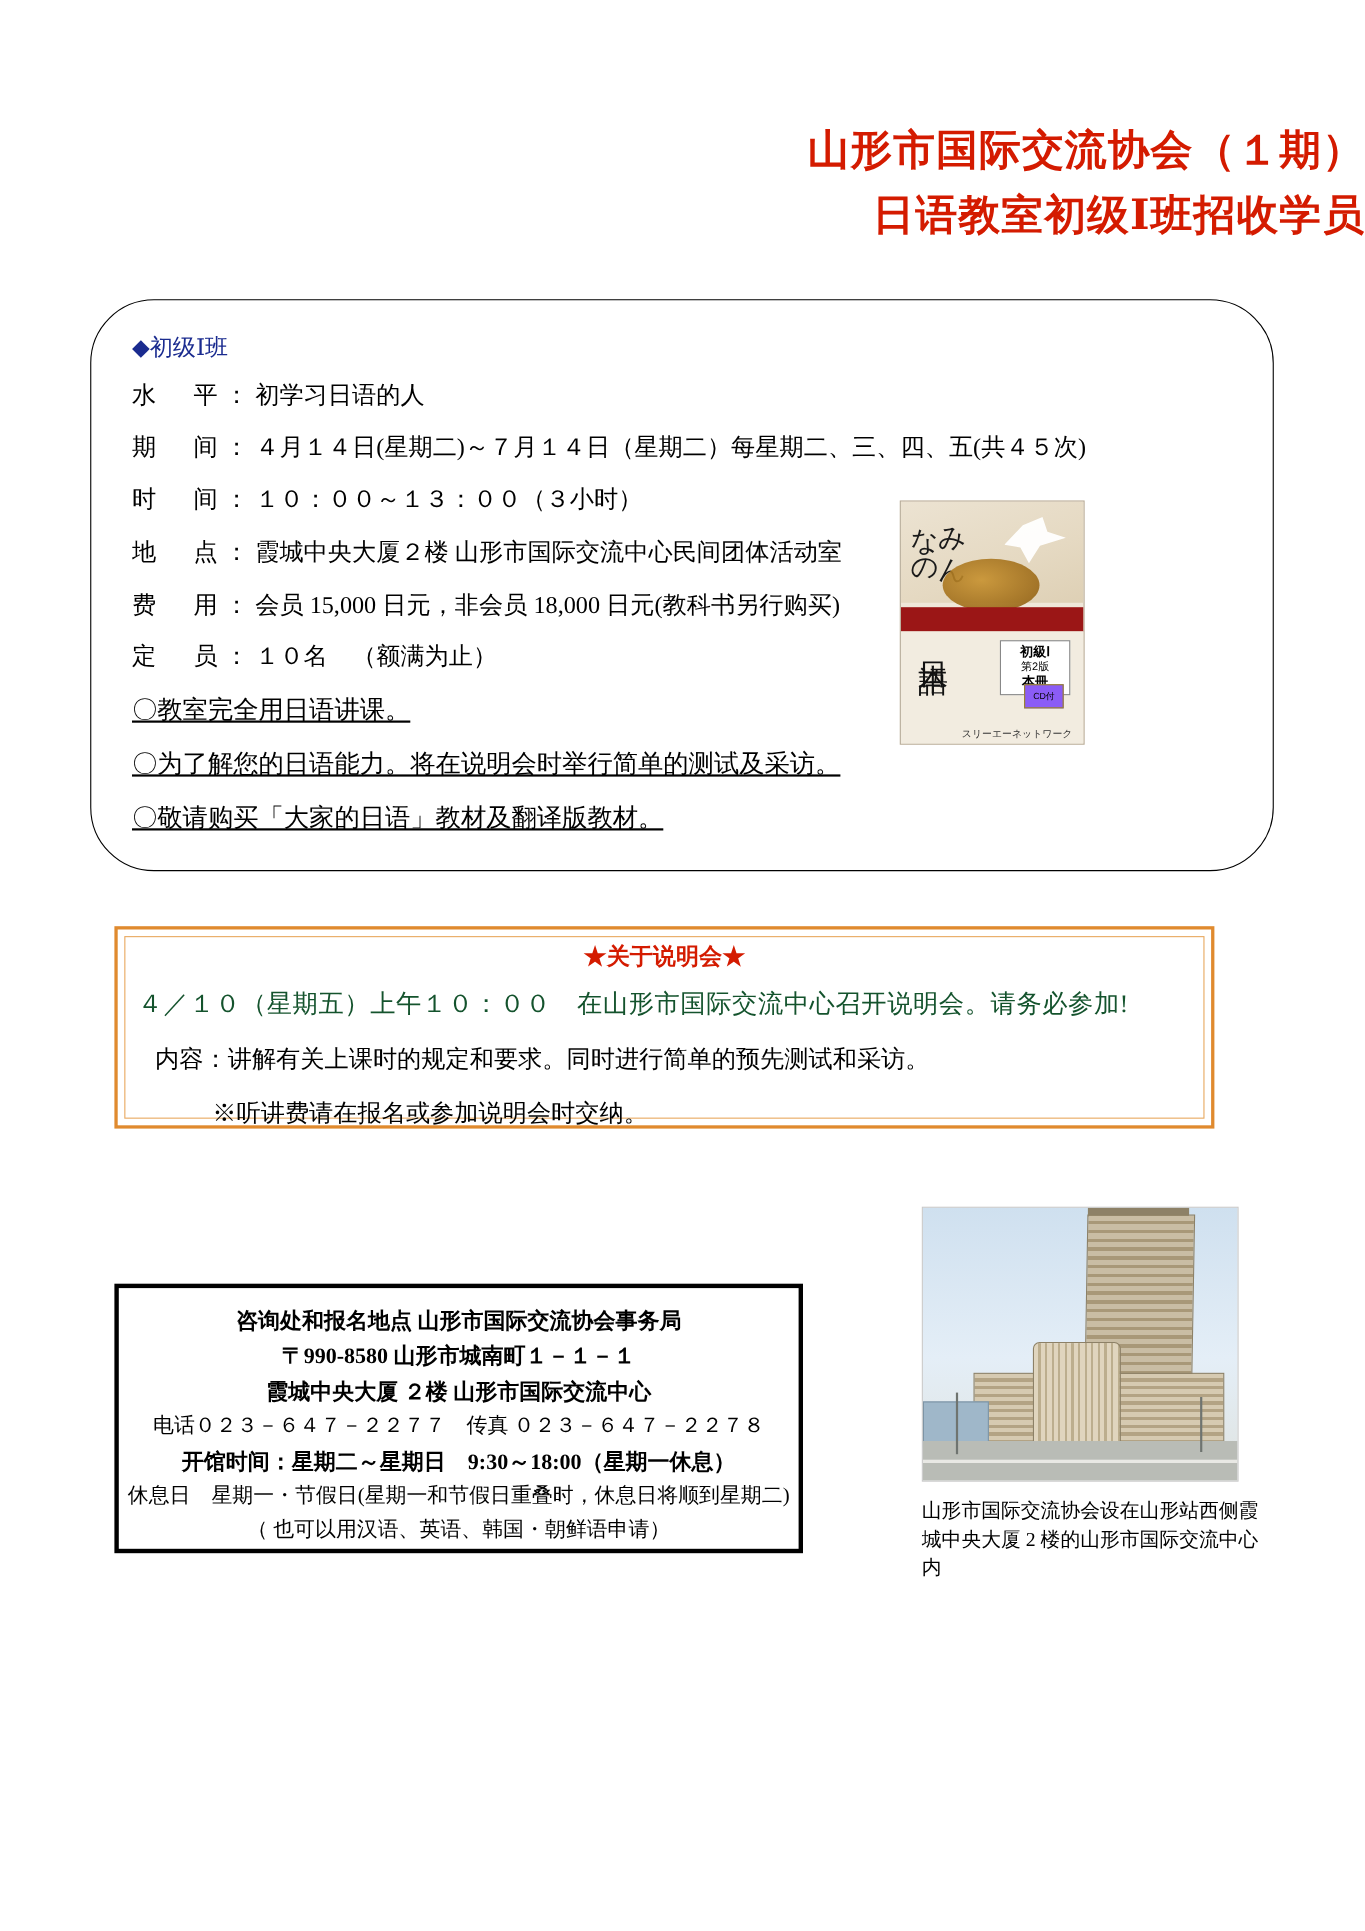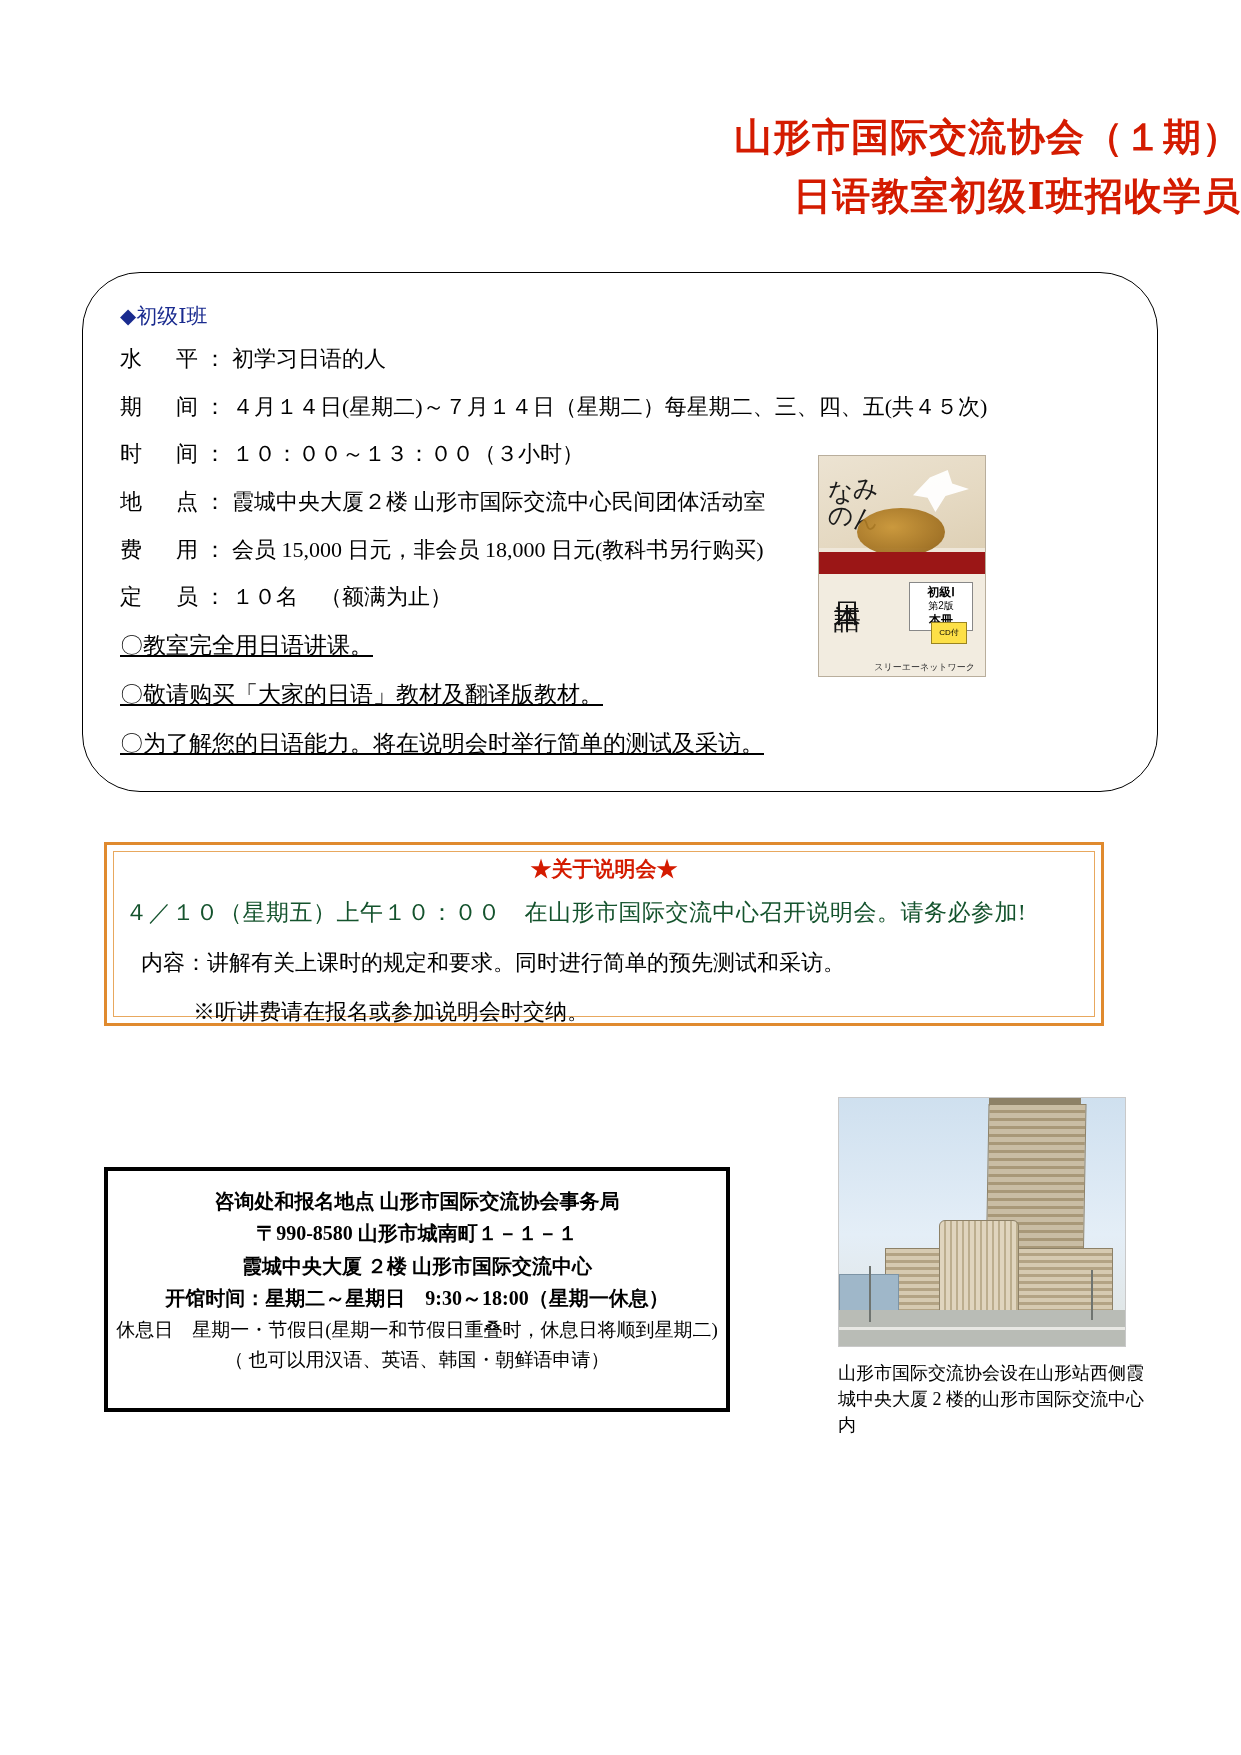--- a/index.html
+++ b/index.html
@@ -160,21 +160,21 @@
     padding: 2px 0;
     font-family: "Liberation Sans", sans-serif;
   }
   .book-badge b { font-size: 12px; }
   .book-cd {
     position: absolute;
     right: 18px;
     top: 48px;
     width: 34px;
     height: 20px;
-    background: #fde047;
+    background: #8b5cf6;
     border: 1px solid #9a8420;
     font-size: 8px;
     text-align: center;
     line-height: 20px;
     font-family: "Liberation Sans", sans-serif;
   }
   .book-code {
     position: absolute;
     right: 10px;
     bottom: 4px;
@@ -366,22 +366,22 @@
     <span class="label">地　点：</span><span>霞城中央大厦２楼 山形市国际交流中心民间团体活动室</span>
   </div>
   <div class="row">
     <span class="label">费　用：</span><span>会员 15,000 日元，非会员 18,000 日元(教科书另行购买)</span>
   </div>
   <div class="row">
     <span class="label">定　员：</span><span>１０名　（额满为止）</span>
   </div>
 
   <div class="bullet-row">〇教室完全用日语讲课。</div>
+  <div class="bullet-row">〇为了解您的日语能力。将在说明会时举行简单的测试及采访。</div>
   <div class="bullet-row">〇敬请购买「大家的日语」教材及翻译版教材。</div>
-  <div class="bullet-row">〇为了解您的日语能力。将在说明会时举行简单的测试及采访。</div>
 </div>
 
 <div class="book">
   <div class="book-top">
     <div class="book-jp">みんなの</div>
     <div class="book-bird"></div>
     <div class="book-oval"></div>
   </div>
   <div class="book-band"></div>
   <div class="book-lower">
@@ -401,20 +401,21 @@
   <div class="notice-title">★关于说明会★</div>
   <div class="notice-line1">４／１０（星期五）上午１０：００　在山形市国际交流中心召开说明会。请务必参加!</div>
   <div class="notice-line2">内容：讲解有关上课时的规定和要求。同时进行简单的预先测试和采访。</div>
   <div class="notice-line3">※听讲费请在报名或参加说明会时交纳。</div>
 </div>
 
 <div class="contact">
   <div class="b">咨询处和报名地点  山形市国际交流协会事务局</div>
   <div class="b">〒990-8580 山形市城南町１－１－１</div>
   <div class="b">霞城中央大厦 ２楼 山形市国际交流中心</div>
+  <div>电话０２３－６４７－２２７７　传真 ０２３－６４７－２２７８</div>
   <div class="b">开馆时间：星期二～星期日　9:30～18:00（星期一休息）</div>
   <div>休息日　星期一・节假日(星期一和节假日重叠时，休息日将顺到星期二)</div>
   <div>（ 也可以用汉语、英语、韩国・朝鲜语申请）</div>
 </div>
 
 <div class="photo">
   <div class="tower-top"></div>
   <div class="tower"></div>
   <div class="podium"></div>
   <div class="rotunda"></div>

